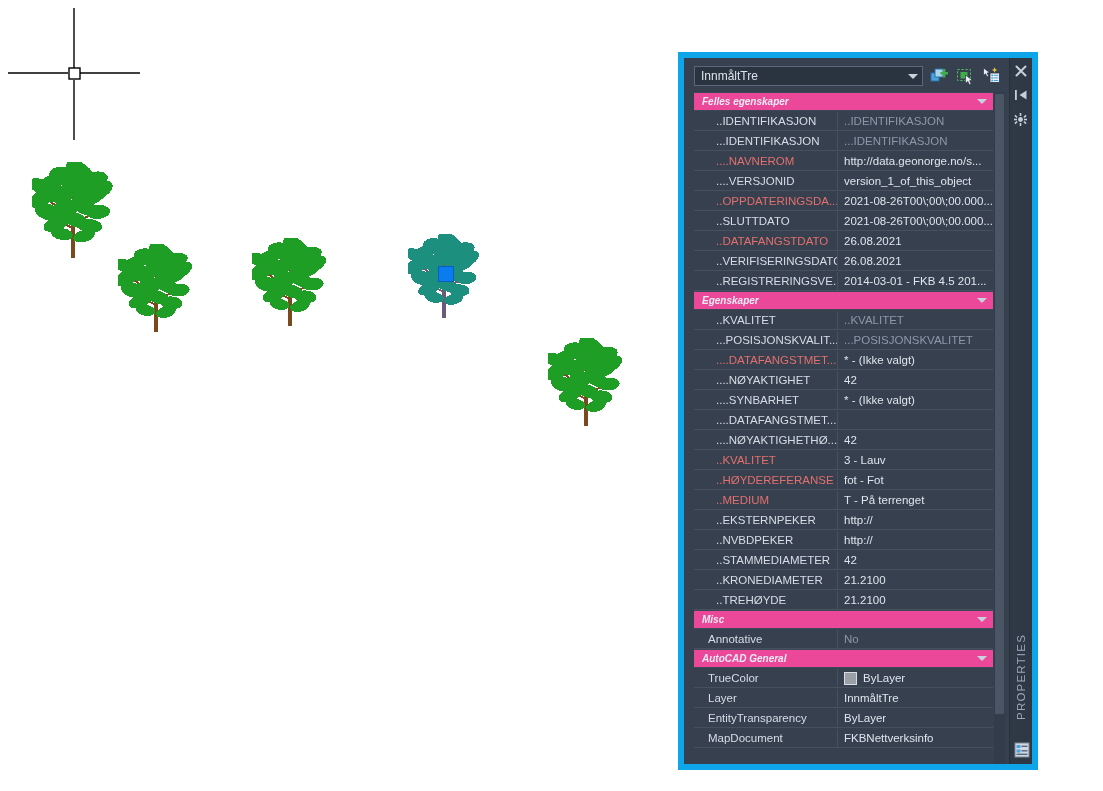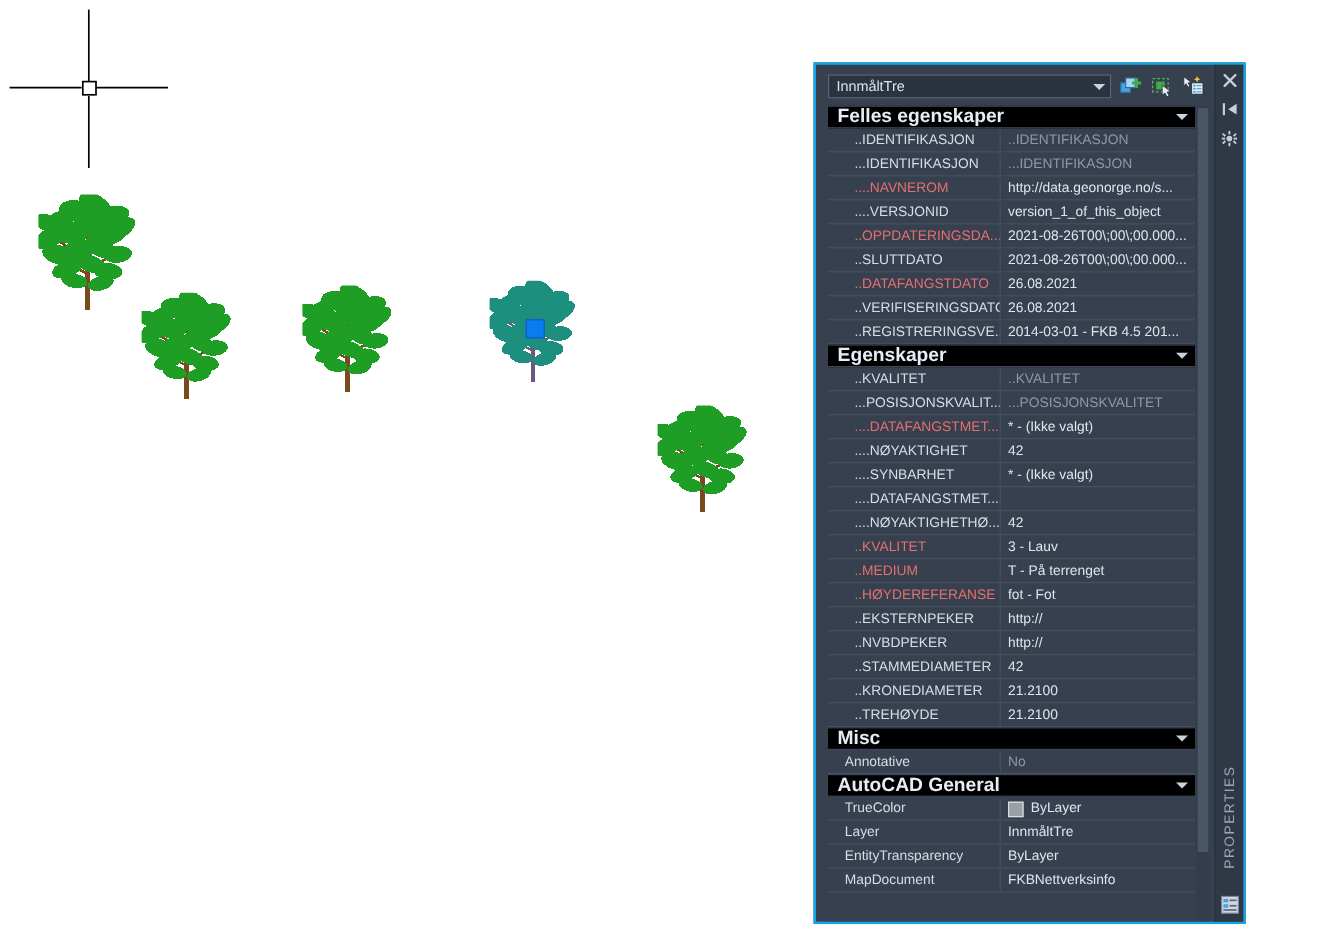--- a/index.html
+++ b/index.html
@@ -22,21 +22,21 @@
   .tree svg{display:block;}
 
   
   #crosshair{position:absolute; left:0; top:0; width:160px; height:160px;}
 
   
   #palette{
     position:absolute; left:678px; top:52px;
     width:360px; height:718px;
     background:#36404e;
-    border:2px solid #0ea5e9;
+    border:6px solid #0ea5e9;
     box-sizing:border-box;
     display:flex; flex-direction:row;
   }
   #palette-body{
     width:336px; height:100%;
     box-sizing:border-box;
     padding:6px 4px 0 4px;
     display:flex; flex-direction:column;
   }
   #palette-rail{
@@ -94,28 +94,29 @@
   #scrollbar{
     width:11px; flex:0 0 11px; background:#333c4a;
     position:relative; margin-left:1px;
   }
   #scroll-thumb{
     position:absolute; left:1px; width:9px; top:2px; height:620px;
     background:#4a5565; border-radius:1px;
   }
 
   .section-header{
-    background:#000000;
+    background:#ec4899;
     color:#e8edf5;
-    font-size:16px; font-weight:bold;
+    font-size:10px; font-weight:bold;
     height:17px; line-height:17px;
     padding:0 6px 0 8px;
     display:flex; align-items:center; justify-content:space-between;
     border-top:1px solid #3d4757;
     border-bottom:1px solid #3d4757;
+    font-style:italic;
   }
   .section-header .caret{border-top-color:#c9d2df;}
 
   .prop-row{
     display:flex; height:19px; align-items:flex-end;
     border-bottom:1px solid #46505f;
   }
   .prop-name{
     width:144px; flex:0 0 144px;
     padding-left:22px; box-sizing:border-box;
@@ -401,26 +402,26 @@
           </div>
           <div class="prop-row">
             <div class="prop-name">....NØYAKTIGHETHØ...</div>
             <div class="prop-value">42</div>
           </div>
           <div class="prop-row">
             <div class="prop-name red">..KVALITET</div>
             <div class="prop-value">3 - Lauv</div>
           </div>
           <div class="prop-row">
+            <div class="prop-name red">..HØYDEREFERANSE</div>
+            <div class="prop-value">fot - Fot</div>
+          </div>
+          <div class="prop-row">
             <div class="prop-name red">..MEDIUM</div>
             <div class="prop-value">T - På terrenget</div>
-          </div>
-          <div class="prop-row">
-            <div class="prop-name red">..HØYDEREFERANSE</div>
-            <div class="prop-value">fot - Fot</div>
           </div>
           <div class="prop-row">
             <div class="prop-name">..EKSTERNPEKER</div>
             <div class="prop-value">http://</div>
           </div>
           <div class="prop-row">
             <div class="prop-name">..NVBDPEKER</div>
             <div class="prop-value">http://</div>
           </div>
           <div class="prop-row">

